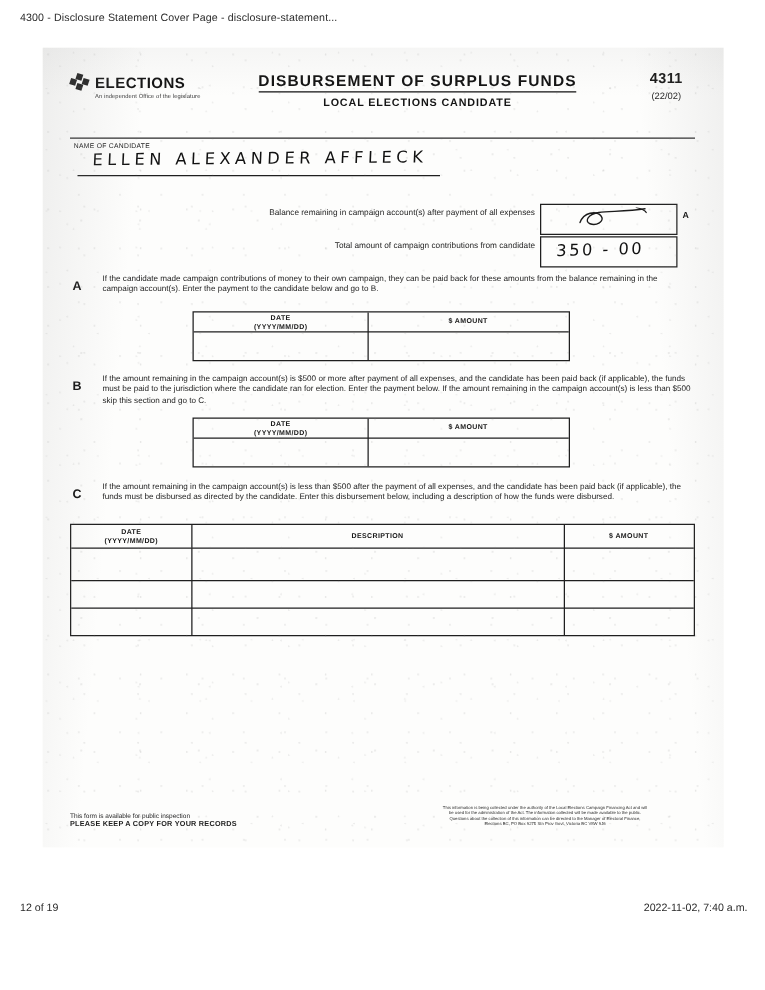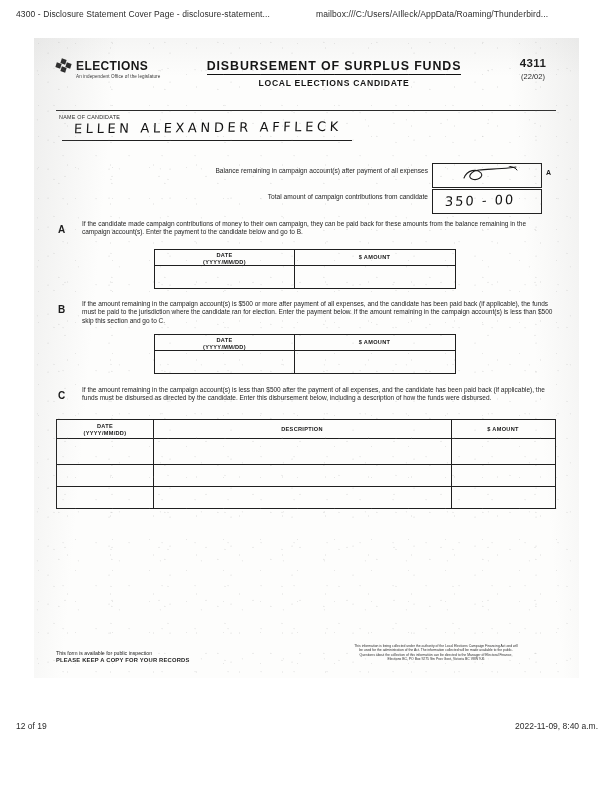--- a/index.html
+++ b/index.html
@@ -342,21 +342,20 @@
     color: #2b2b2b;
   }
   .viewer-footer .page-num { position: absolute; left: 16px; top: 3px; }
   .viewer-footer .stamp { position: absolute; right: 14px; top: 3px; }
 </style>
 </head>
 <body>
 
 <div class="viewer-header">
   <div class="doc-title">4300 - Disclosure Statement Cover Page - disclosure-statement...</div>
-  <div class="doc-path">mailbox:///C:/Users/AIlleck/AppData/Roaming/Thunderbird...</div>
 </div>
 
 <div class="scan-page">
   <div class="page-inner">
 
     <div class="masthead">
       <div class="logo-block">
         <div class="logo-row">
           <span class="logo-mark">
             <span></span>
@@ -465,14 +464,14 @@
       <div>Elections BC, PO Box 9275 Stn Prov Govt, Victoria BC V8W 9J6</div>
     </div>
 
   </div>
   <div class="scan-noise"></div>
   <div class="scan-shade"></div>
 </div>
 
 <div class="viewer-footer">
   <div class="page-num">12 of 19</div>
-  <div class="stamp">2022-11-09, 8:40 a.m.</div>
+  <div class="stamp">2022-11-02, 7:40 a.m.</div>
 </div>
 
 </body></html>

